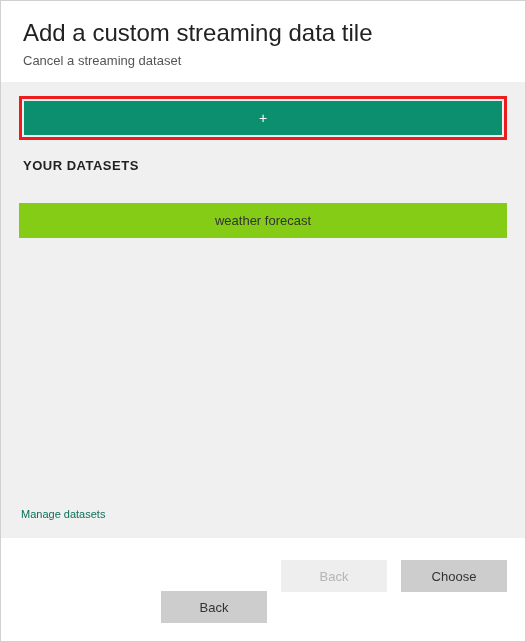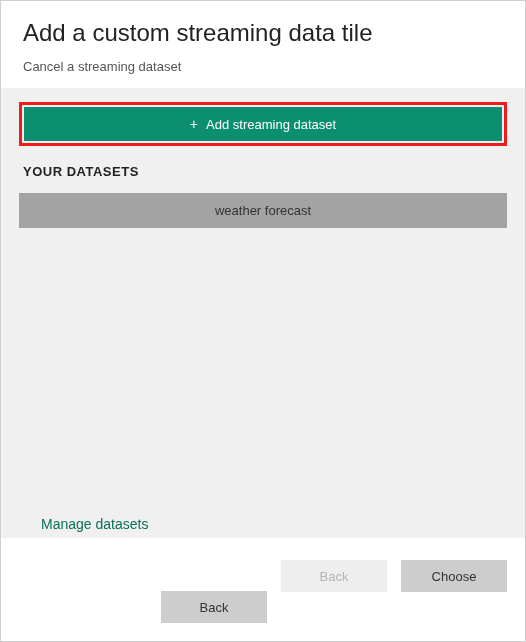--- a/index.html
+++ b/index.html
@@ -16,21 +16,21 @@
       display: flex;
       flex-direction: column;
     }
     .header {
       padding: 18px 22px 14px 22px;
     }
     .title {
       font-size: 24px;
       font-weight: 400;
       color: #222;
-      margin-bottom: 12px;
+      margin-bottom: 6px;
     }
     .subtitle {
       font-size: 13px;
       color: #555;
     }
     .content {
       flex: 1;
       background: #f0f0f0;
       padding: 14px 18px 14px 18px;
       display: flex;
@@ -57,39 +57,38 @@
     }
     .plus-icon {
       font-size: 14px;
       line-height: 1;
     }
     .section-header {
       font-size: 13px;
       font-weight: 700;
       letter-spacing: 0.5px;
       color: #222;
-      margin-bottom: 14px;
+      margin-bottom: 30px;
       padding-left: 4px;
     }
     .dataset-item {
-      background: #a3a3a3;
+      background: #84cc16;
       padding: 10px 12px;
       text-align: center;
       font-size: 13px;
       color: #333;
       cursor: pointer;
     }
     .manage-link {
       position: absolute;
-      bottom: 6px;
+      bottom: 18px;
       left: 20px;
-      font-size: 14px;
+      font-size: 11px;
       color: #0b6f5a;
       cursor: pointer;
-      margin-left: 20px;
     }
     .footer {
       padding: 22px 18px 18px 18px;
       display: flex;
       justify-content: flex-end;
       gap: 14px;
     }
     .footer-btn {
       width: 106px;
       height: 32px;
@@ -116,21 +115,20 @@
 
 <div class="header">
   <h1 class="title">Add a custom streaming data tile</h1>
   <div class="subtitle">Cancel a streaming dataset</div>
 </div>
 
 <div class="content">
   <div class="add-button-wrap">
     <button class="add-button">
       <span class="plus-icon">+</span>
-      <span>Add streaming dataset</span>
     </button>
   </div>
 
   <div class="section-header">YOUR DATASETS</div>
 
   <div class="dataset-item">
     <span>weather forecast</span>
   </div>
 
   <a class="manage-link">Manage datasets</a>

